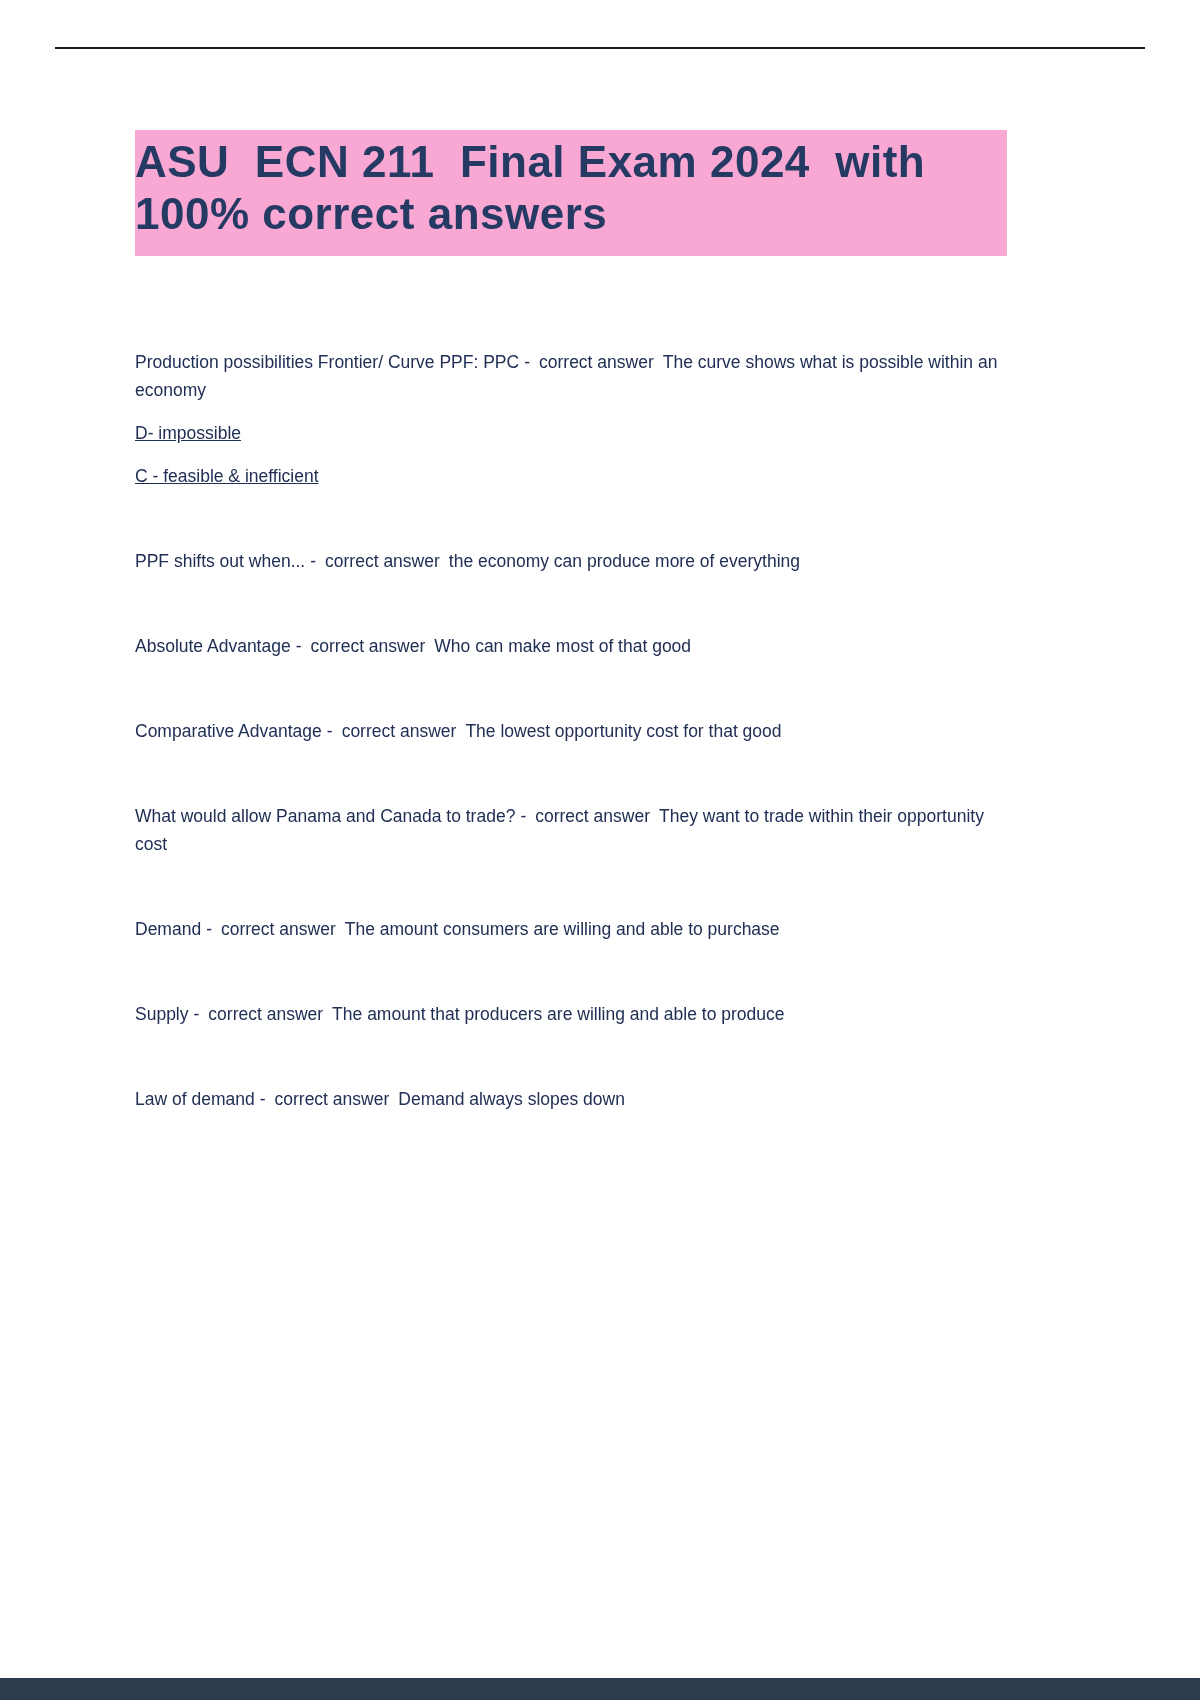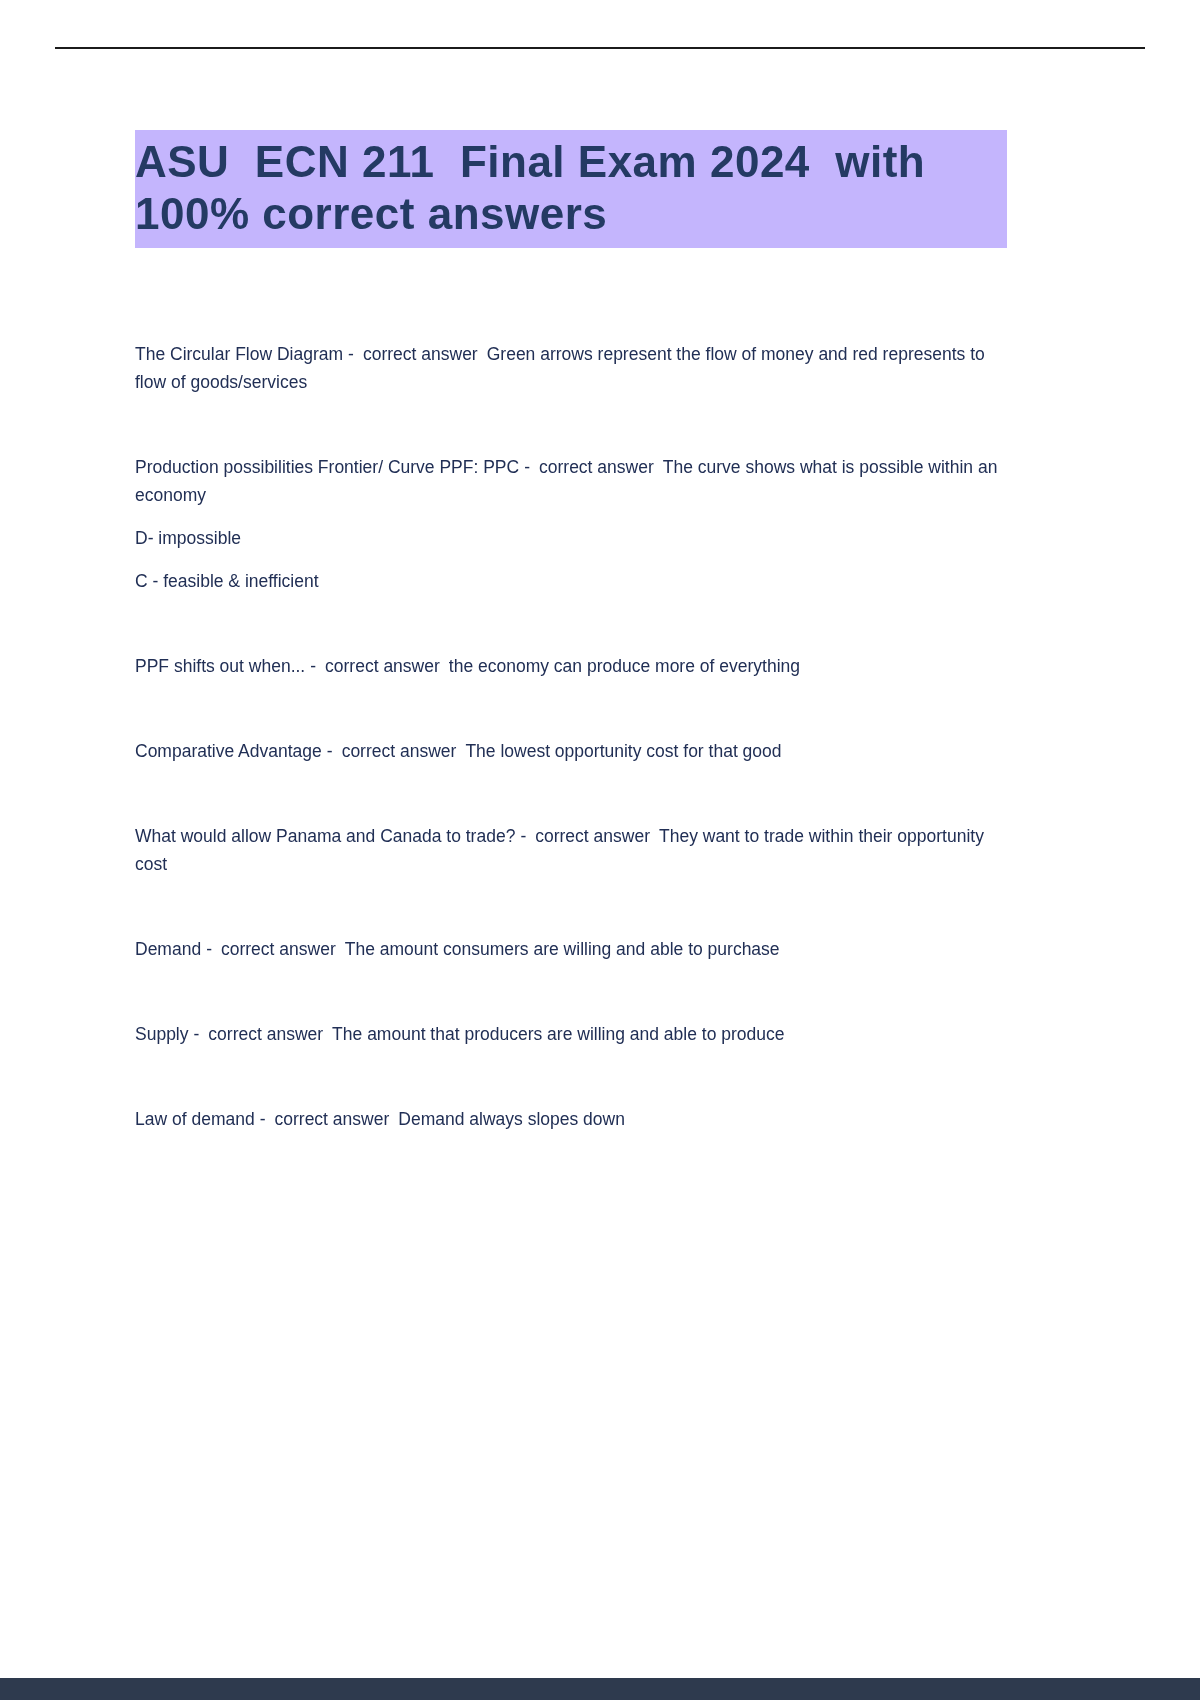--- a/index.html
+++ b/index.html
@@ -31,69 +31,69 @@
   }
   .content {
     position: absolute;
     left: 135px;
     top: 130px;
     width: 872px;
   }
   .title {
     display: block;
     width: 100%;
-    background: #c4b5fd;
+    background: #f9a8d4;
     color: #243a63;
     font-size: 44px;
     font-weight: bold;
     line-height: 1.18;
     white-space: pre-wrap;
-    padding: 6px 10px 8px 0;
+    padding: 6px 10px 16px 0;
     letter-spacing: 0.5px;
   }
   .qa-list { margin-top: 92px; }
   p.qa, p.sub {
     font-size: 17.5px;
     line-height: 1.6;
     color: #212f55;
   }
   p.qa { margin: 0 0 57px 0; }
   p.qa.tight { margin-bottom: 15px; }
-  p.sub { margin: 0 0 15px 0; }
+  p.sub { margin: 0 0 15px 0; text-decoration: underline; }
   p.sub.sub-last { margin-bottom: 57px; }
   .sep { margin-left: 5px; margin-right: 9px; }
   .ans { margin-left: 9px; }
 </style>
 </head>
 <body>
 
 <div class="page">
   <div class="top-rule"></div>
 
   <div class="content">
     <h1 class="title">ASU  ECN 211  Final Exam 2024  with
 100% correct answers</h1>
 
     <div class="qa-list">
 
-      <div class="qa-item">
-        <p class="qa"><span class="term">The Circular Flow Diagram</span><span class="sep">-</span><span class="label">correct answer</span><span class="ans">Green arrows represent the flow of money and red represents to flow of goods/services</span></p>
-      </div>
 
       <div class="qa-item">
         <p class="qa tight"><span class="term">Production possibilities Frontier/ Curve PPF: PPC</span><span class="sep">-</span><span class="label">correct answer</span><span class="ans">The curve shows what is possible within an economy</span></p>
         <p class="sub">D- impossible</p>
         <p class="sub sub-last">C - feasible &amp; inefficient</p>
       </div>
 
       <div class="qa-item">
         <p class="qa"><span class="term">PPF shifts out when...</span><span class="sep">-</span><span class="label">correct answer</span><span class="ans">the economy can produce more of everything</span></p>
       </div>
 
 
+      <div class="qa-item">
+        <p class="qa"><span class="term">Absolute Advantage</span><span class="sep">-</span><span class="label">correct answer</span><span class="ans">Who can make most of that good</span></p>
+      </div>
 
       <div class="qa-item">
         <p class="qa"><span class="term">Comparative Advantage</span><span class="sep">-</span><span class="label">correct answer</span><span class="ans">The lowest opportunity cost for that good</span></p>
       </div>
 
       <div class="qa-item">
         <p class="qa"><span class="term">What would allow Panama and Canada to trade?</span><span class="sep">-</span><span class="label">correct answer</span><span class="ans">They want to trade within their opportunity cost</span></p>
       </div>
 
       <div class="qa-item">

